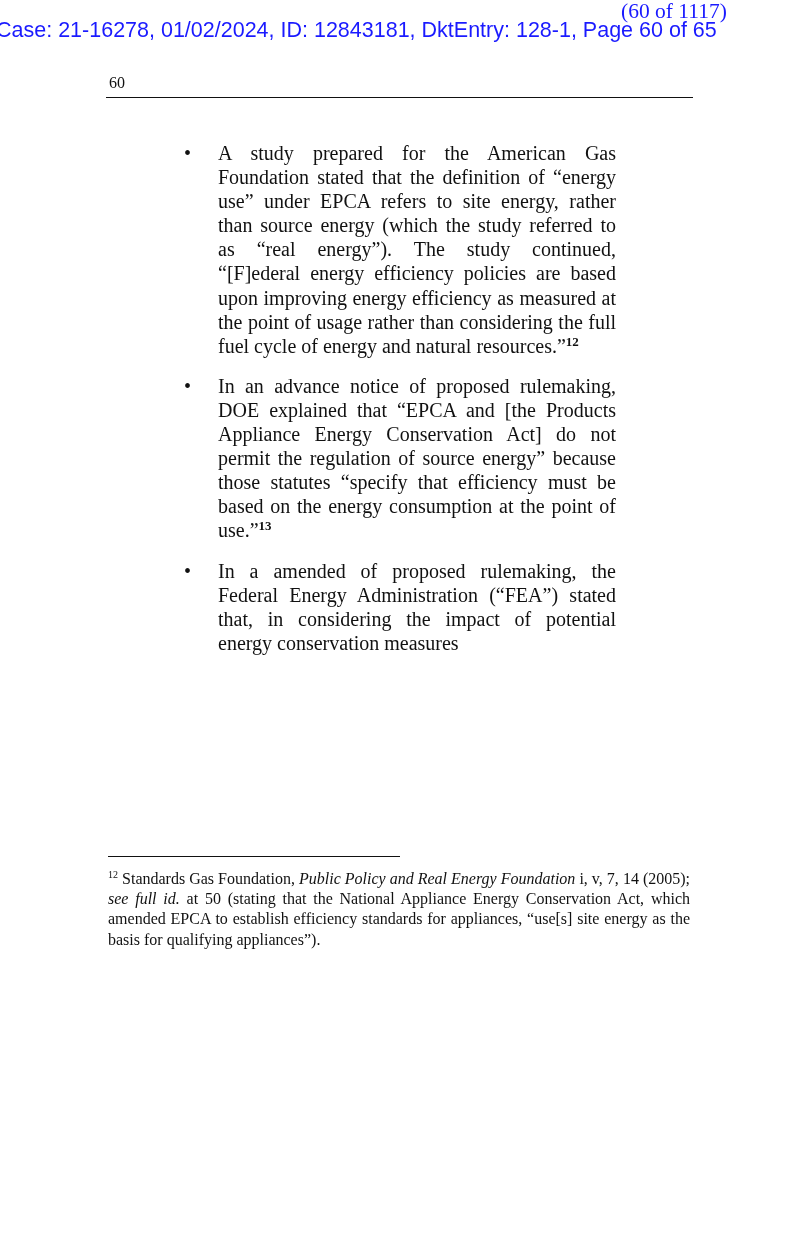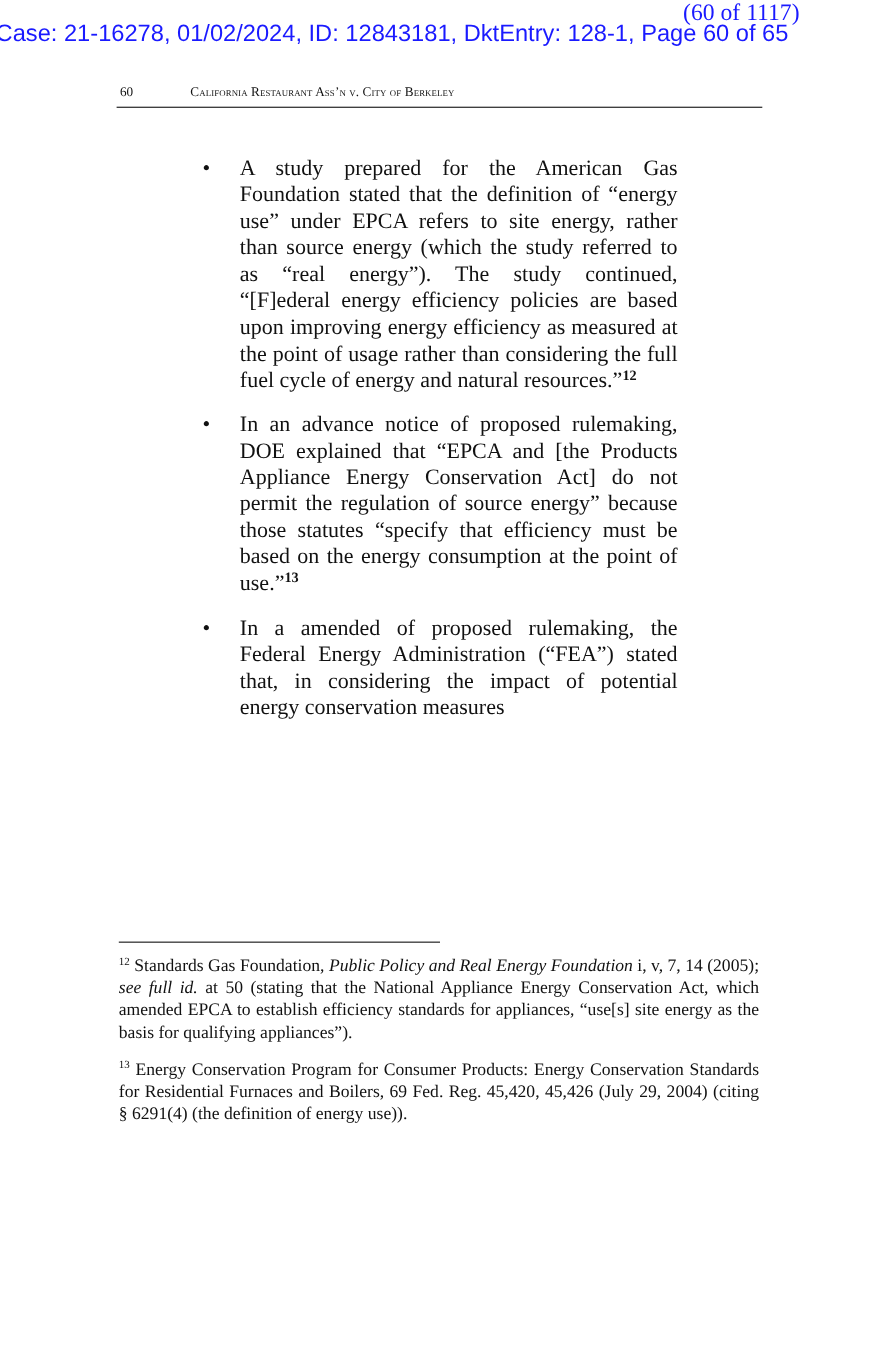--- a/index.html
+++ b/index.html
@@ -32,21 +32,21 @@
     top: 19px;
     left: -4px;
   }
   .running-head {
     position: absolute;
     top: 73px;
     left: 106px;
     width: 587px;
     height: 24px;
     border-bottom: 1.5px solid #111;
-    font-size: 12px;
+    font-size: 16px;
     line-height: 20px;
   }
   .running-head .pg {
     position: absolute;
     left: 3px;
     top: 0;
   }
   .running-head .title {
     position: absolute;
     left: 67px;
@@ -108,21 +108,20 @@
   }
 </style>
 </head>
 <body>
 
 <div class="stamp stamp-count">(60 of 1117)</div>
 <div class="stamp stamp-case">Case: 21-16278, 01/02/2024, ID: 12843181, DktEntry: 128-1, Page 60 of 65</div>
 
 <div class="running-head">
   <span class="pg">60</span>
-  <span class="title">California Restaurant Ass’n v. City of Berkeley</span>
 </div>
 
 <ul class="bullets">
   <li>
     <span class="dot">•</span>
     <span>A study prepared for the American Gas Foundation stated that the definition of “energy use” under EPCA refers to site energy, rather than source energy (which the study referred to as “real energy”). The study continued, “[F]ederal energy efficiency policies are based upon improving energy efficiency as measured at the point of usage rather than considering the full fuel cycle of energy and natural resources.”</span><sup class="fn">12</sup>
   </li>
   <li>
     <span class="dot">•</span>
     <span>In an advance notice of proposed rulemaking, DOE explained that “EPCA and [the Products Appliance Energy Conservation Act] do not permit the regulation of source energy” because those statutes “specify that efficiency must be based on the energy consumption at the point of use.”</span><sup class="fn">13</sup>
@@ -130,14 +129,13 @@
   <li>
     <span class="dot">•</span>
     <span>In a amended of proposed rulemaking, the Federal Energy Administration (“FEA”) stated that, in considering the impact of potential energy conservation measures</span>
   </li>
 </ul>
 
 <div class="fn-rule"></div>
 
 <div class="footnotes">
   <p><sup>12</sup> <span>Standards Gas Foundation, </span><i>Public Policy and Real Energy Foundation</i><span> i, v, 7, 14 (2005); </span><i>see full id.</i><span> at 50 (stating that the National Appliance Energy Conservation Act, which amended EPCA to establish efficiency standards for appliances, “use[s] site energy as the basis for qualifying appliances”).</span></p>
-  <p><sup>13</sup> <span>Energy Conservation Program for Consumer Products: Energy Conservation Standards for Residential Furnaces and Boilers, 69 Fed. Reg. 45,420, 45,426 (July 29, 2004) (citing § 6291(4) (the definition of energy use)).</span></p>
 </div>
 
 </body></html>

